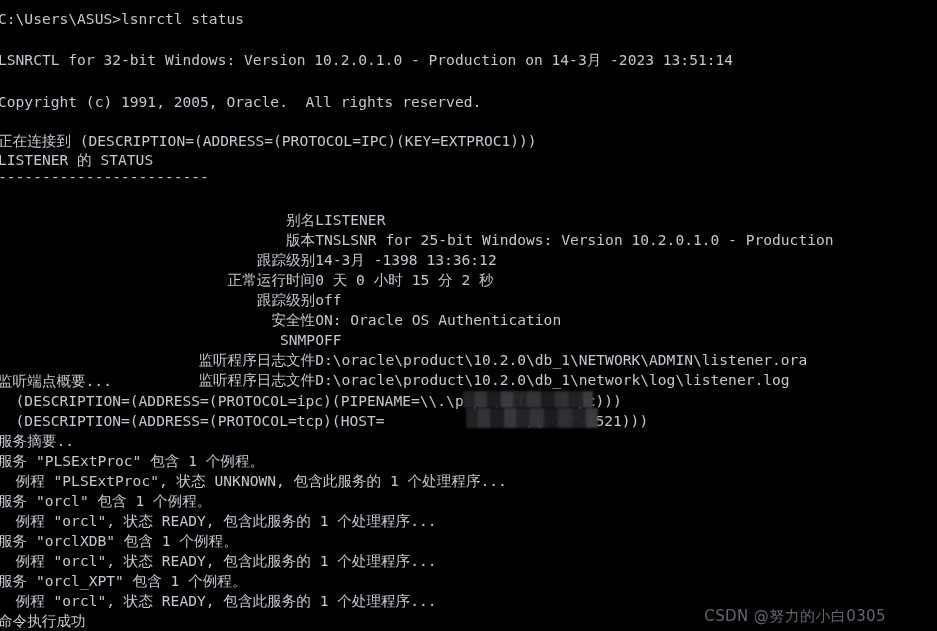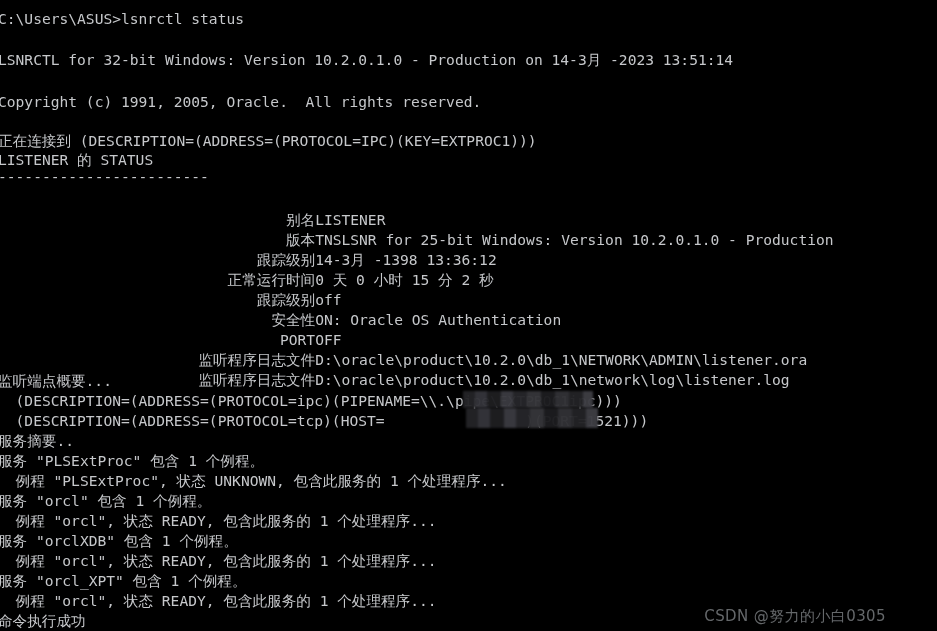--- a/index.html
+++ b/index.html
@@ -116,21 +116,21 @@
   <div class="kv" style="top:251px">
     <span class="k">正常运行时间</span><span class="v">0 天 0 小时 15 分 2 秒</span>
   </div>
   <div class="kv" style="top:271px">
     <span class="k">跟踪级别</span><span class="v">off</span>
   </div>
   <div class="kv" style="top:291px">
     <span class="k">安全性</span><span class="v">ON: Oracle OS Authentication</span>
   </div>
   <div class="kv" style="top:311px">
-    <span class="k">PORT</span><span class="v">OFF</span>
+    <span class="k">SNMP</span><span class="v">OFF</span>
   </div>
   <div class="kv" style="top:331px">
     <span class="k">监听程序日志文件</span><span class="v">D:\oracle\product\10.2.0\db_1\NETWORK\ADMIN\listener.ora</span>
   </div>
   <div class="kv" style="top:351px">
     <span class="k">监听程序日志文件</span><span class="v">D:\oracle\product\10.2.0\db_1\network\log\listener.log</span>
   </div>
 
   <div class="line" style="top:371px">监听端点概要...</div>
 

